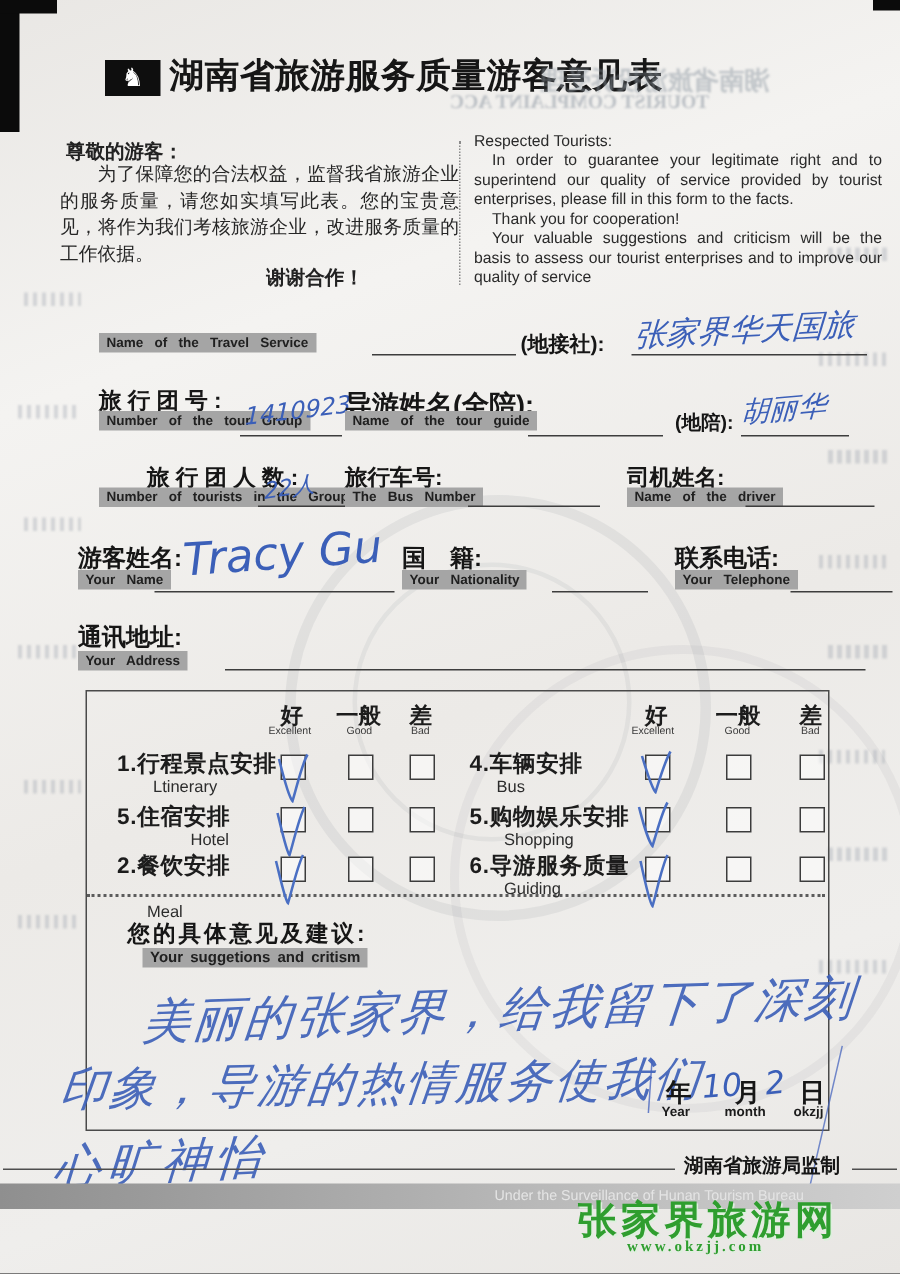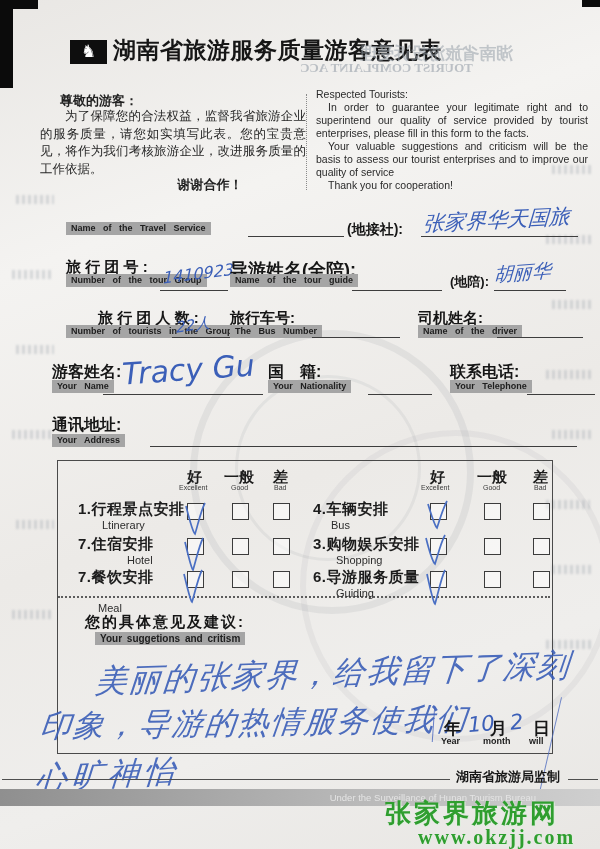--- a/index.html
+++ b/index.html
@@ -56,31 +56,31 @@
   <div class="smudge" style="left:12px;top:430px;width:40px;"></div>
   <div class="smudge" style="left:16px;top:520px;width:38px;"></div>
   <div class="smudge" style="left:12px;top:610px;width:40px;"></div>
 
   <div class="abs" style="left:70px;top:40px;width:37px;height:24px;background:#0e0e0e;color:#fff;text-align:center;font-size:17px;line-height:24px;">♞</div>
   <div class="abs cn" style="left:113px;top:35px;font-size:23px;letter-spacing:.5px;">湖南省旅游服务质量游客意见表</div>
 
   <div class="abs mirror cn" style="left:360px;top:42px;font-size:17px;color:rgba(152,160,170,.55);">湖南省旅游投诉受理</div>
   <div class="abs mirror" style="left:300px;top:60px;font-size:13px;font-weight:bold;font-family:'Liberation Serif',serif;color:rgba(150,158,168,.6);">TOURIST COMPLAINT ACC</div>
 
-  <div class="abs" style="left:60px;top:92px;font-size:13px;font-weight:bold;color:#222;">尊敬的游客：</div>
+  <div class="abs" style="left:44px;top:92px;font-size:13px;font-weight:bold;color:#222;">尊敬的游客：</div>
   <div class="abs" style="left:40px;top:108px;width:266px;font-size:12.5px;line-height:17.5px;text-align:justify;text-indent:2em;color:#262626;">为了保障您的合法权益，监督我省旅游企业的服务质量，请您如实填写此表。您的宝贵意见，将作为我们考核旅游企业，改进服务质量的工作依据。</div>
   <div class="abs" style="left:150px;top:176px;width:120px;font-size:13px;font-weight:bold;text-align:center;color:#222;">谢谢合作！</div>
 
   <div class="abs" style="left:306px;top:94px;height:96px;border-left:1.5px dotted #8a8a8a;"></div>
 
   <div class="abs" style="left:316px;top:88px;width:272px;font-size:10.5px;line-height:13px;color:#2a2a2a;text-align:justify;">
     <div>Respected Tourists:</div>
     <div style="text-indent:12px;">In order to guarantee your legitimate right and to superintend our quality of service provided by tourist enterprises, please fill in this form to the facts.</div>
+    <div style="text-indent:12px;">Thank you for cooperation!</div>
     <div style="text-indent:12px;">Your valuable suggestions and criticism will be the basis to assess our tourist enterprises and to improve our quality of service</div>
-    <div style="text-indent:12px;">Thank you for cooperation!</div>
   </div>
 
   <div class="abs strip" style="left:66px;top:222px;">Name of the Travel Service</div>
   <div class="abs uline" style="left:248px;top:236px;width:96px;"></div>
   <div class="abs cn" style="left:347px;top:221px;font-size:14px;">(地接社):</div>
   <div class="abs uline" style="left:421px;top:236px;width:157px;"></div>
   <div class="abs hand" style="left:423px;top:206px;font-size:21px;transform:rotate(-3deg) skewX(-6deg);">张家界华天国旅</div>
 
   <div class="abs cn" style="left:66px;top:258px;font-size:15px;">旅 行 团 号 :</div>
   <div class="abs strip" style="left:66px;top:274px;">Number of the tour Group</div>
@@ -143,48 +143,48 @@
 
   <div class="abs itemcn" style="left:78px;top:500px;">1.行程景点安排</div>
   <div class="abs itemen" style="left:102px;top:519px;">Ltinerary</div>
   <div class="abs cb" style="left:187px;top:503px;"></div>
   <div class="abs cb" style="left:232px;top:503px;"></div>
   <div class="abs cb" style="left:273px;top:503px;"></div>
   <svg class="chk" style="left:182px;top:500px;" width="26" height="38" viewBox="0 0 26 38">
     <path d="M4 6 C7 18 11 32 13 34 C15 28 19 10 23 3" fill="none" stroke="#4a6fc3" stroke-width="1.7"></path>
     </svg>
 
-  <div class="abs itemcn" style="left:78px;top:535px;">7.住宿安排</div>
+  <div class="abs itemcn" style="left:78px;top:535px;">5.住宿安排</div>
   <div class="abs itemen" style="left:95px;top:554px;margin-left:32px;">Hotel</div>
   <div class="abs cb" style="left:187px;top:538px;"></div>
   <div class="abs cb" style="left:232px;top:538px;"></div>
   <div class="abs cb" style="left:273px;top:538px;"></div>
   <svg class="chk" style="left:180px;top:534px;" width="26" height="40" viewBox="0 0 26 40">
     <path d="M5 8 C8 20 11 34 13 36 C15 30 19 12 23 4" fill="none" stroke="#4a6fc3" stroke-width="1.7"></path>
     </svg>
 
-  <div class="abs itemcn" style="left:78px;top:568px;">7.餐饮安排</div>
+  <div class="abs itemcn" style="left:78px;top:568px;">2.餐饮安排</div>
   <div class="abs itemen" style="left:98px;top:602px;">Meal</div>
   <div class="abs cb" style="left:187px;top:571px;"></div>
   <div class="abs cb" style="left:232px;top:571px;"></div>
   <div class="abs cb" style="left:273px;top:571px;"></div>
   <svg class="chk" style="left:179px;top:566px;" width="26" height="40" viewBox="0 0 26 40">
     <path d="M5 8 C8 20 11 34 13 36 C15 30 19 12 23 4" fill="none" stroke="#4a6fc3" stroke-width="1.7"></path>
     </svg>
 
   <div class="abs itemcn" style="left:313px;top:500px;">4.车辆安排</div>
   <div class="abs itemen" style="left:331px;top:519px;">Bus</div>
   <div class="abs cb" style="left:430px;top:503px;"></div>
   <div class="abs cb" style="left:484px;top:503px;"></div>
   <div class="abs cb" style="left:533px;top:503px;"></div>
   <svg class="chk" style="left:424px;top:498px;" width="26" height="34" viewBox="0 0 26 34">
     <path d="M4 6 C7 16 11 28 13 30 C15 24 19 10 23 3" fill="none" stroke="#4a6fc3" stroke-width="1.7"></path>
     </svg>
 
-  <div class="abs itemcn" style="left:313px;top:535px;">3.购物娱乐安排</div>
+  <div class="abs itemcn" style="left:313px;top:535px;">5.购物娱乐安排</div>
   <div class="abs itemen" style="left:336px;top:554px;">Shopping</div>
   <div class="abs cb" style="left:430px;top:538px;"></div>
   <div class="abs cb" style="left:484px;top:538px;"></div>
   <div class="abs cb" style="left:533px;top:538px;"></div>
   <svg class="chk" style="left:422px;top:532px;" width="26" height="36" viewBox="0 0 26 36">
     <path d="M4 6 C7 18 11 30 13 32 C15 26 19 10 23 3" fill="none" stroke="#4a6fc3" stroke-width="1.7"></path>
     </svg>
 
   <div class="abs itemcn" style="left:313px;top:568px;">6.导游服务质量</div>
   <div class="abs itemen" style="left:336px;top:587px;">Guiding</div>
@@ -200,33 +200,33 @@
 
   <div class="abs hand" style="left:95px;top:652px;font-size:32px;letter-spacing:2px;transform:rotate(-2deg) skewX(-7deg);opacity:.9;">美丽的张家界，给我留下了深刻</div>
   <div class="abs hand" style="left:40px;top:702px;font-size:31px;letter-spacing:2px;transform:rotate(-1deg) skewX(-7deg);opacity:.9;">印象，导游的热情服务使我们</div>
   <div class="abs hand" style="left:36px;top:754px;font-size:31px;letter-spacing:5px;transform:rotate(-3deg) skewX(-7deg);opacity:.9;">心旷神怡</div>
 
   <div class="abs cn" style="left:444px;top:717px;font-size:17px;">年</div>
   <div class="abs" style="left:441px;top:736px;font-size:9px;font-weight:bold;">Year</div>
   <div class="abs cn" style="left:490px;top:717px;font-size:17px;">月</div>
   <div class="abs" style="left:483px;top:736px;font-size:9px;font-weight:bold;">month</div>
   <div class="abs cn" style="left:533px;top:717px;font-size:17px;">日</div>
-  <div class="abs" style="left:529px;top:736px;font-size:9px;font-weight:bold;">will</div>
+  <div class="abs" style="left:529px;top:736px;font-size:9px;font-weight:bold;">okzjj</div>
   <div class="abs hand" style="left:468px;top:712px;font-size:21px;transform:rotate(-4deg);">10</div>
   <div class="abs hand" style="left:510px;top:710px;font-size:21px;transform:rotate(-6deg);">2</div>
   <div class="abs" style="left:433px;top:706px;height:36px;border-left:1.6px solid rgba(70,100,190,.8);transform:rotate(4deg);"></div>
   <div class="abs" style="left:550px;top:696px;height:98px;border-left:1.6px solid rgba(70,100,190,.75);transform:rotate(13deg);"></div>
 
   <div class="abs" style="left:2px;top:779px;width:448px;border-top:1.4px solid #4e4e4e;"></div>
   <div class="abs cn" style="left:456px;top:768px;font-size:13px;">湖南省旅游局监制</div>
   <div class="abs" style="left:568px;top:779px;width:30px;border-top:1.4px solid #4e4e4e;"></div>
 
   <div class="abs" style="left:0;top:789px;width:600px;height:17px;background:linear-gradient(90deg,#8f8f8f,#b9b9b9 60%,#cfcfcf);
        text-align:right;font-size:9.5px;color:#e4e4e4;line-height:17px;padding-right:64px;box-sizing:border-box;">
     <span>Under the Surveillance of Hunan Tourism Bureau</span>
   </div>
 
   <div class="abs" style="left:385px;top:796px;font-size:26px;font-weight:bold;color:#2f9e2f;letter-spacing:3px;
        font-family:'Liberation Serif',serif;text-shadow:1px 1px 0 #ddf0dd;">张家界旅游网</div>
-  <div class="abs" style="left:418px;top:826px;font-size:20px;font-weight:bold;color:#2f9e2f;letter-spacing:2px;
+  <div class="abs" style="left:418px;top:826px;font-size:10px;font-weight:bold;color:#2f9e2f;letter-spacing:2px;
        font-family:'Liberation Serif',serif;text-shadow:1px 1px 0 #ddf0dd;">www.okzjj.com</div>
 
 </div>
 
 </body></html>

